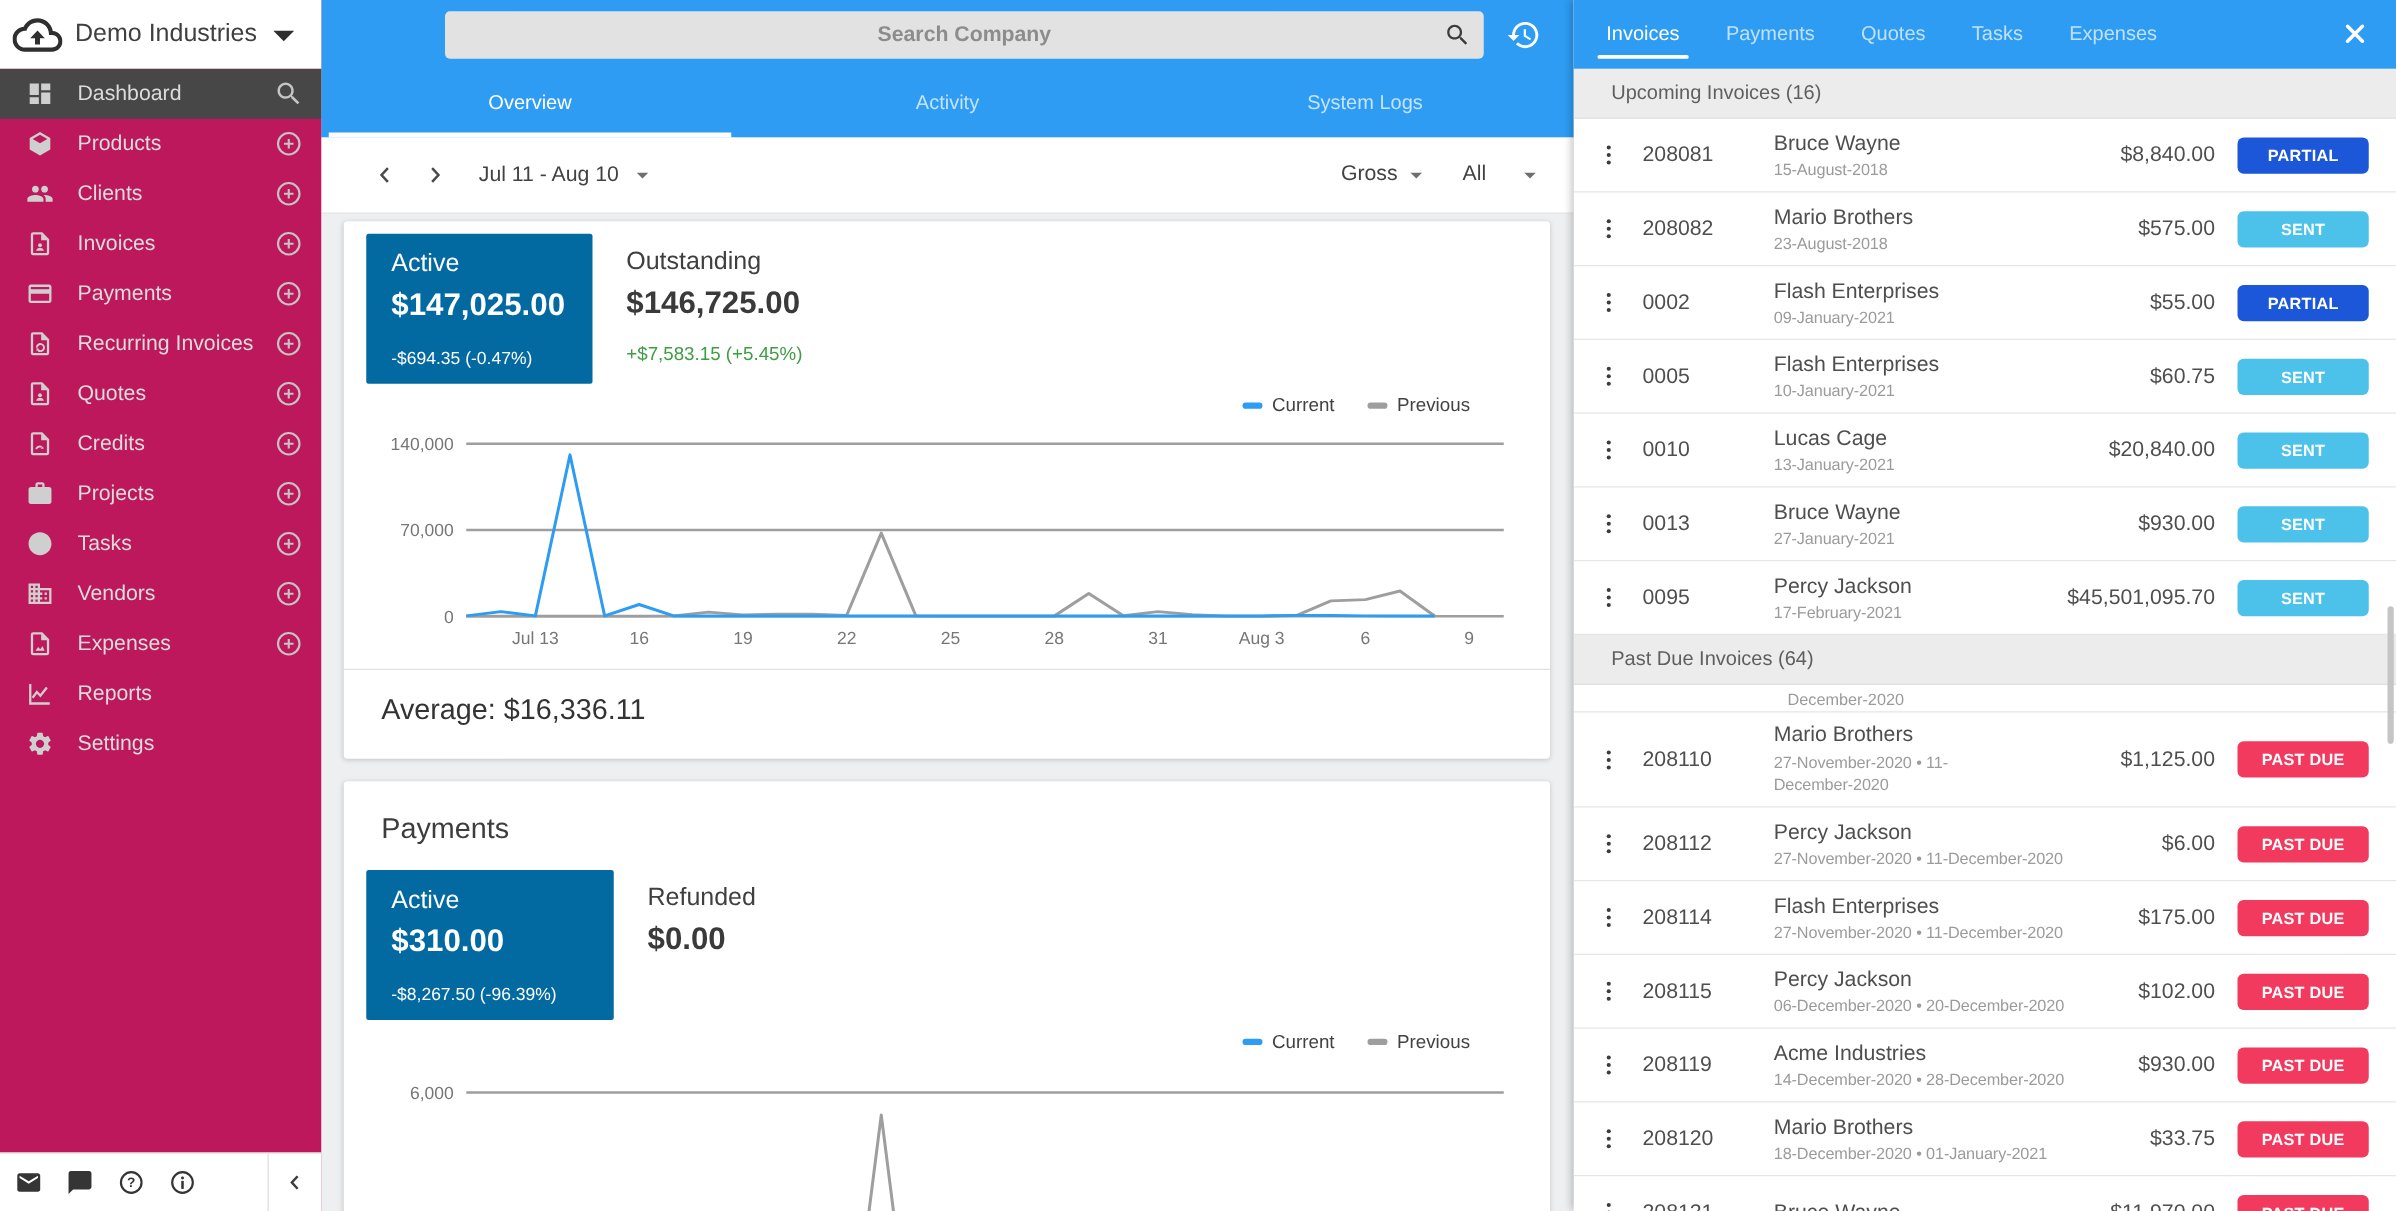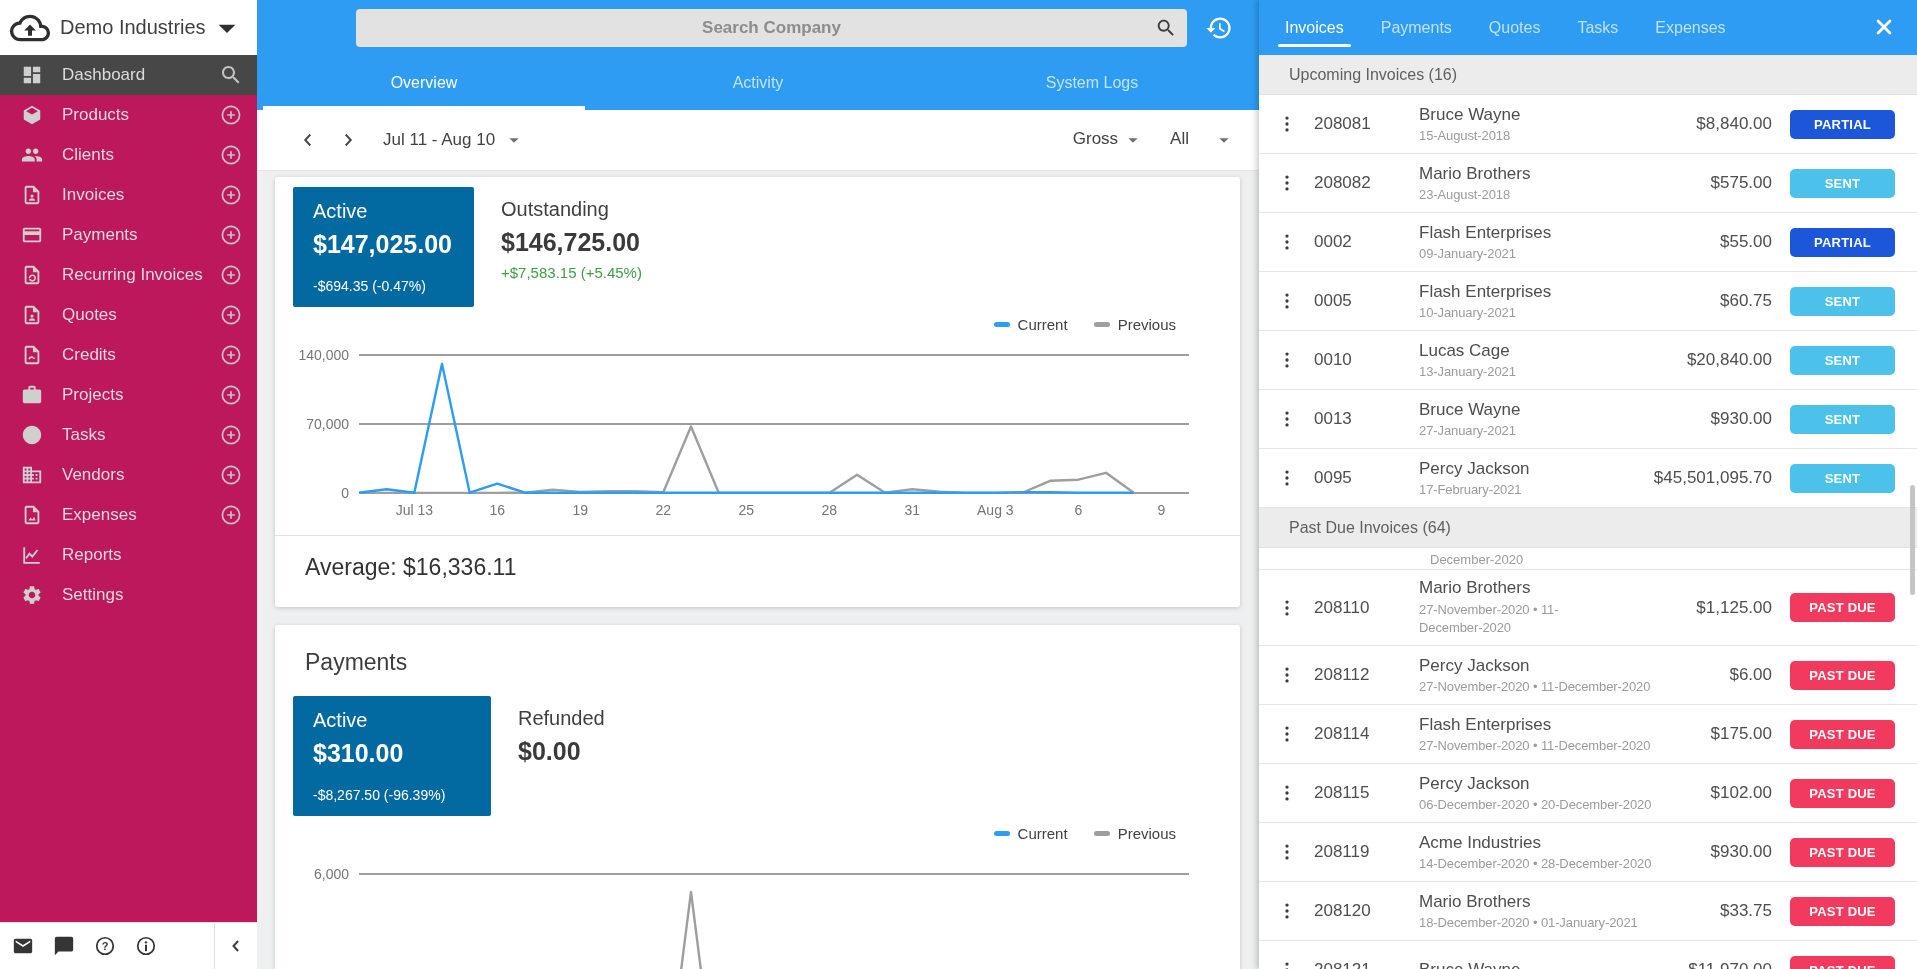--- a/index.html
+++ b/index.html
@@ -70,22 +70,22 @@
   .boxes { display:flex; padding:10px 0 0 18px; }
   .bluebox { width:181px; min-height:110px; background:#0369a1; border-radius:2px;
     color:#fff; padding:13px 20px; }
   .bluebox.wide { width:198px; min-height:118px; }
   .bluebox .b-label { font-size:20px; }
   .bluebox .b-amount { font-size:25px; font-weight:bold; margin-top:7px; }
   .bluebox .b-delta { font-size:14px; margin-top:19px; }
   .plainbox { margin-left:27px; padding-top:11px; }
   .plainbox .b-label { font-size:20px; color:#3f3f3f; }
   .plainbox .b-amount { font-size:25px; font-weight:600; color:#3a3a3a; margin-top:7px; }
-  .plainbox .b-delta { font-size:15px; margin-top:7px; color:#3f9d44; }
-  .chart-block { padding:6px 18px 0 16px; }
+  .plainbox .b-delta { font-size:15px; margin-top:18px; color:#3f9d44; }
+  .chart-block { padding:6px 18px 0 30px; }
   .legend { display:flex; justify-content:flex-end; gap:26px; padding-right:46px; height:22px;
     align-items:center; }
   .legend .li { display:flex; align-items:center; gap:8px; font-size:15px; color:#424242; }
   .legend .dash { width:16px; height:5px; border-radius:2.5px; }
   .divider { border-top:1px solid #e2e2e2; margin-top:10px; }
   .average { font-size:23px; color:#333; padding:18px 30px 26px; }
   .card-title { font-size:23px; color:#3d3d3d; padding:24px 0 0 30px; }
   .payments-card .boxes { padding-top:20px; }
   svg.chart { display:block; }
   .chart text { font-size:14px; fill:#767676; }

